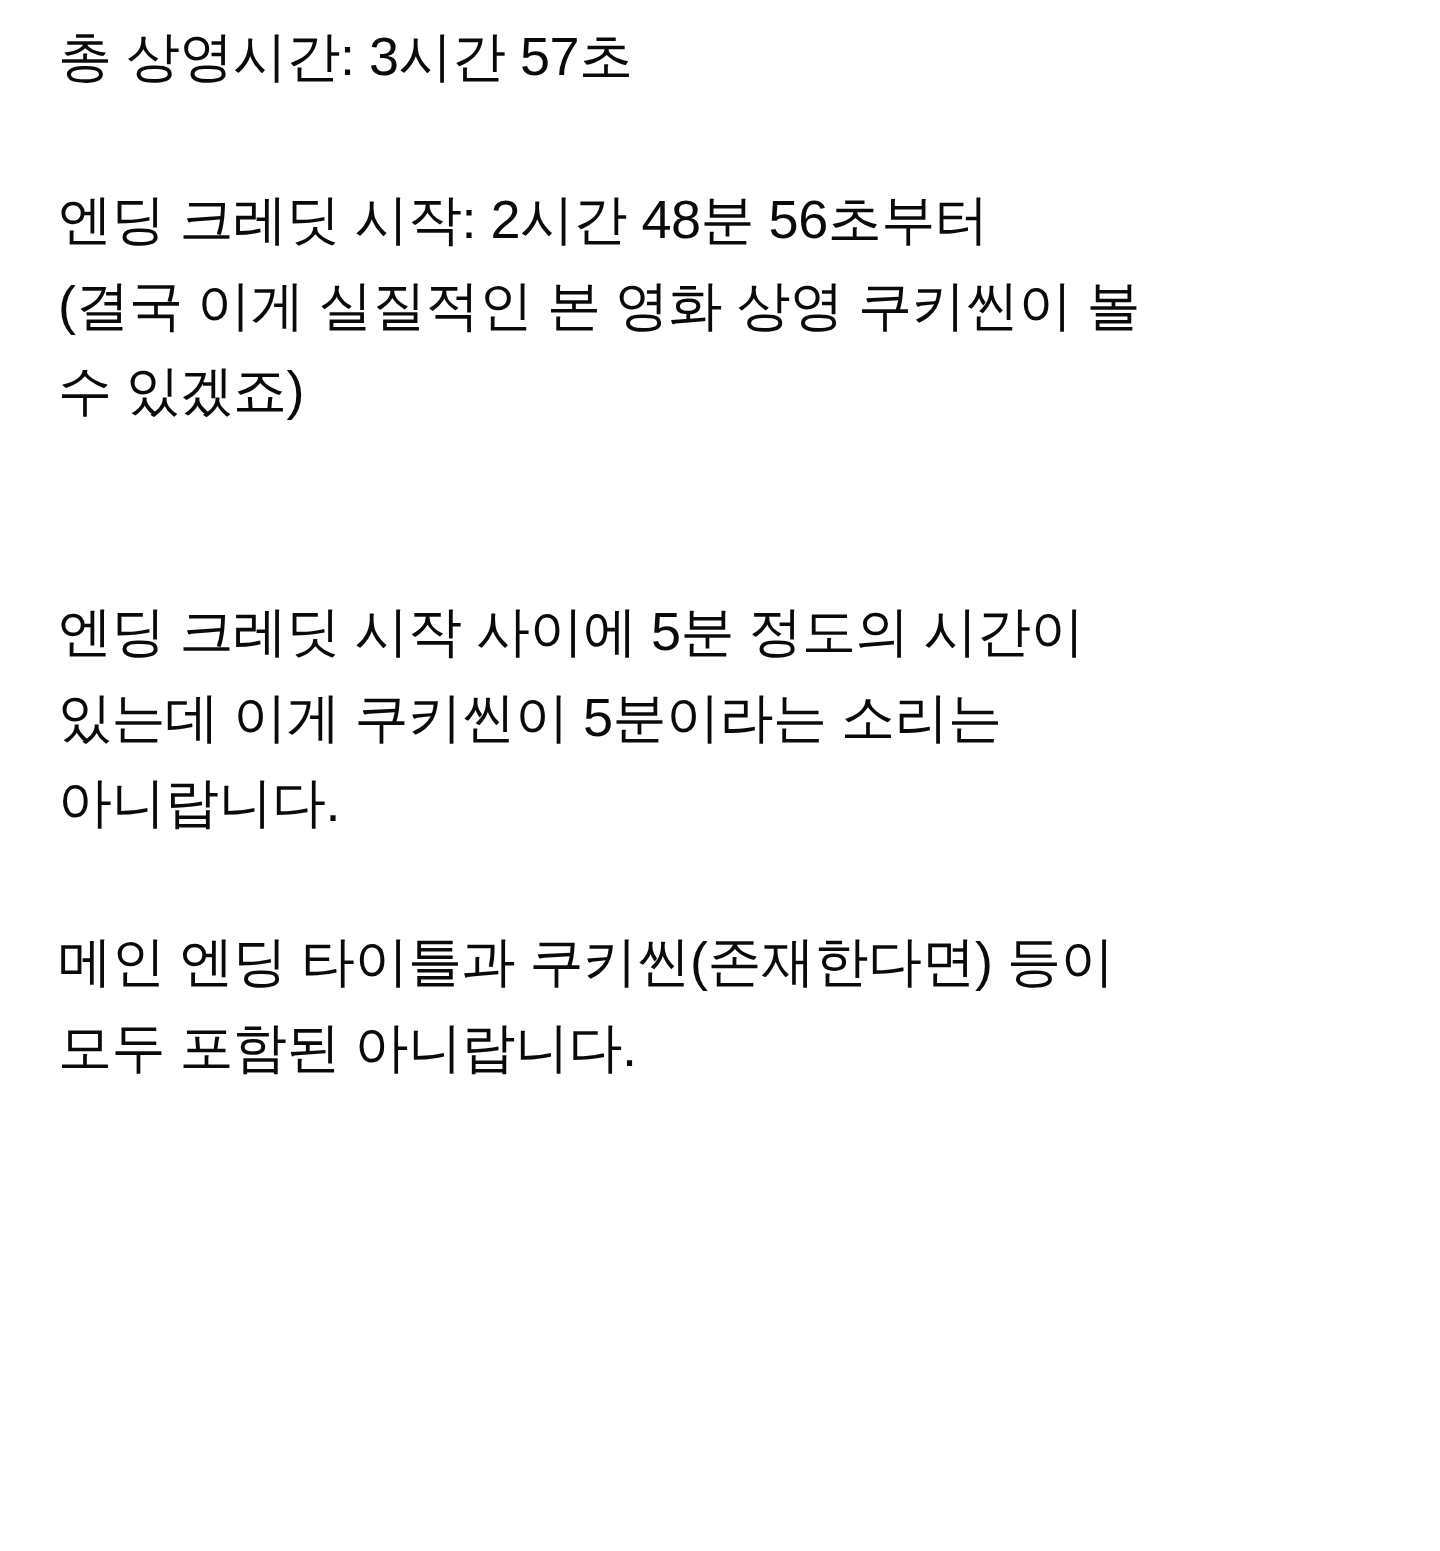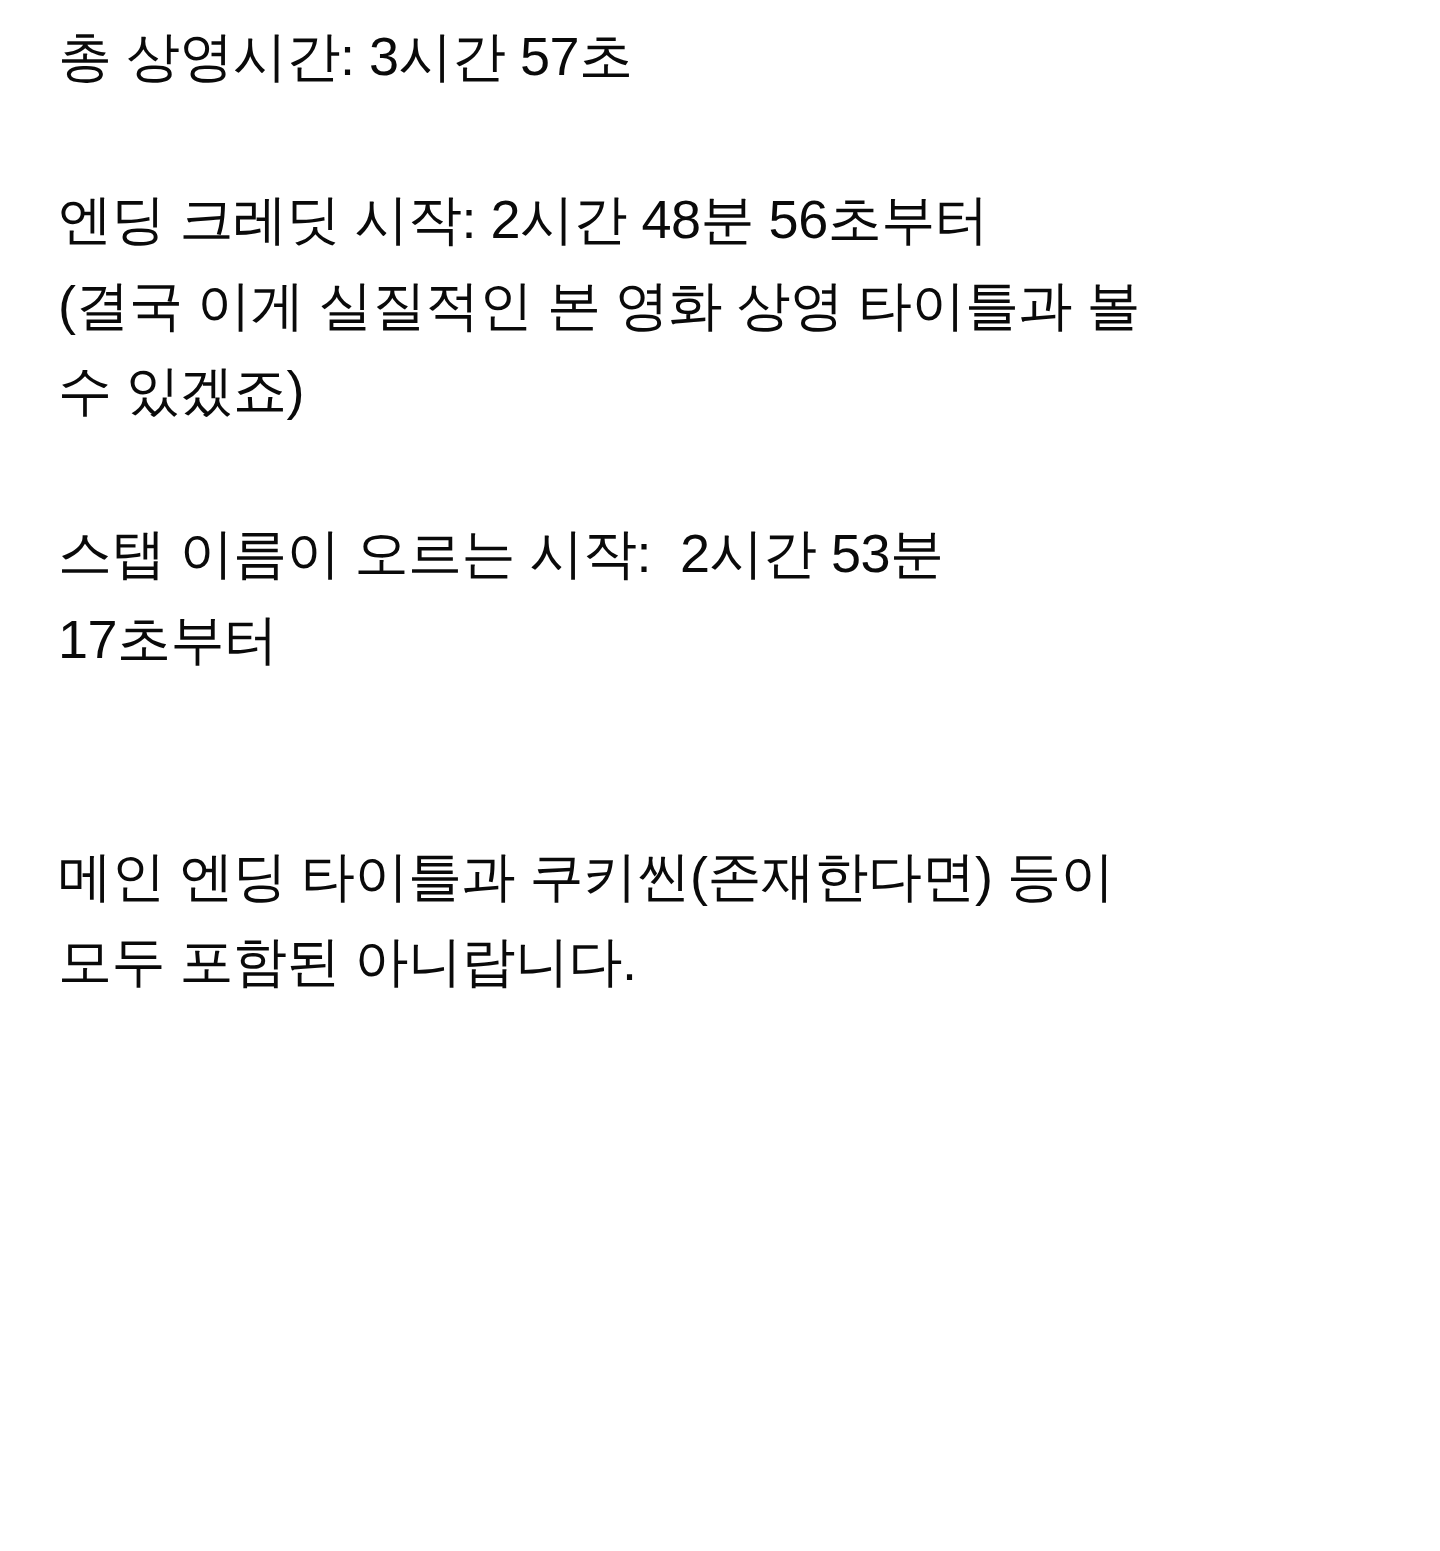--- a/index.html
+++ b/index.html
@@ -39,26 +39,26 @@
 </head>
 <body>
 
 <div class="page">
 
   <p class="para">총 상영시간: 3시간 57초</p>
 
   <div class="gap"></div>
 
   <p class="para">엔딩 크레딧 시작: 2시간 48분 56초부터
-(결국 이게 실질적인 본 영화 상영 타이틀과 볼 수 있겠죠)</p>
+(결국 이게 실질적인 본 영화 상영 쿠키씬이 볼 수 있겠죠)</p>
 
   <div class="gap"></div>
 
-  <p class="para">스탭 이름이 오르는 시작:  2시간 53분 17초부터</p>
 
   <div class="gap"></div>
 
+  <p class="para">엔딩 크레딧 시작 사이에 5분 정도의 시간이 있는데 이게 쿠키씬이 5분이라는 소리는 아니랍니다.</p>
 
   <div class="gap-sm"></div>
 
   <p class="para">메인 엔딩 타이틀과 쿠키씬(존재한다면) 등이 모두 포함된 아니랍니다.</p>
 
 </div>
 
 </body></html>

